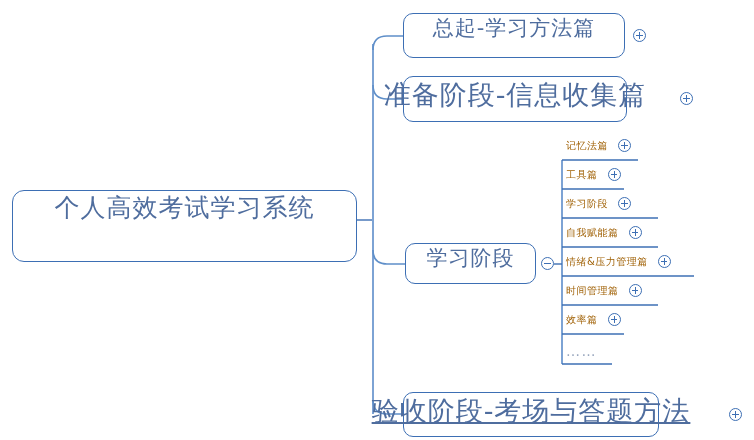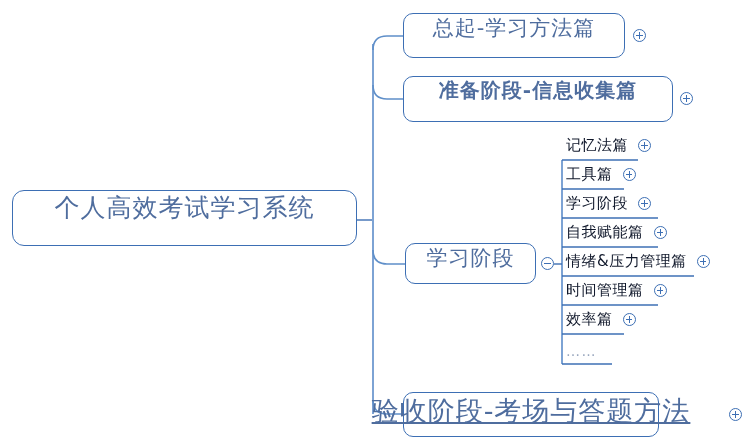--- a/index.html
+++ b/index.html
@@ -34,38 +34,37 @@
     align-items: flex-start;
     justify-content: center;
     color: #4f6d9e;
     white-space: nowrap;
     letter-spacing: 1px;
   }
   .node-root {
     left: 12px;
     top: 190px;
     width: 345px;
-    height: 56px;
+    height: 72px;
     font-size: 25px;
     border-radius: 12px;
   }
   .node-b1 {
     left: 403px;
     top: 13px;
     width: 222px;
     height: 45px;
     font-size: 21px;
   }
   .node-b2 {
     left: 403px;
     top: 76px;
-    width: 270px;
+    width: 224px;
     height: 46px;
-    font-size: 20px;
-    font-weight: bold;
+    font-size: 27px;
   }
   .node-b3 {
     left: 405px;
     top: 243px;
     width: 131px;
     height: 41px;
     font-size: 21px;
   }
   .node-b4 {
     left: 403px;
@@ -110,22 +109,22 @@
   
   .subitem {
     position: absolute;
     left: 566px;
     height: 29px;
     display: flex;
     align-items: center;
     white-space: nowrap;
   }
   .subitem .sub-label {
-    font-size: 15px;
-    color: #0f172a;
+    font-size: 10px;
+    color: #a16207;
     letter-spacing: 0.5px;
   }
   .subitem .toggle {
     position: relative;
     left: 0;
     top: 0;
     margin-left: 10px;
     flex: 0 0 auto;
   }
   .subitem.ellipsis .sub-label {

